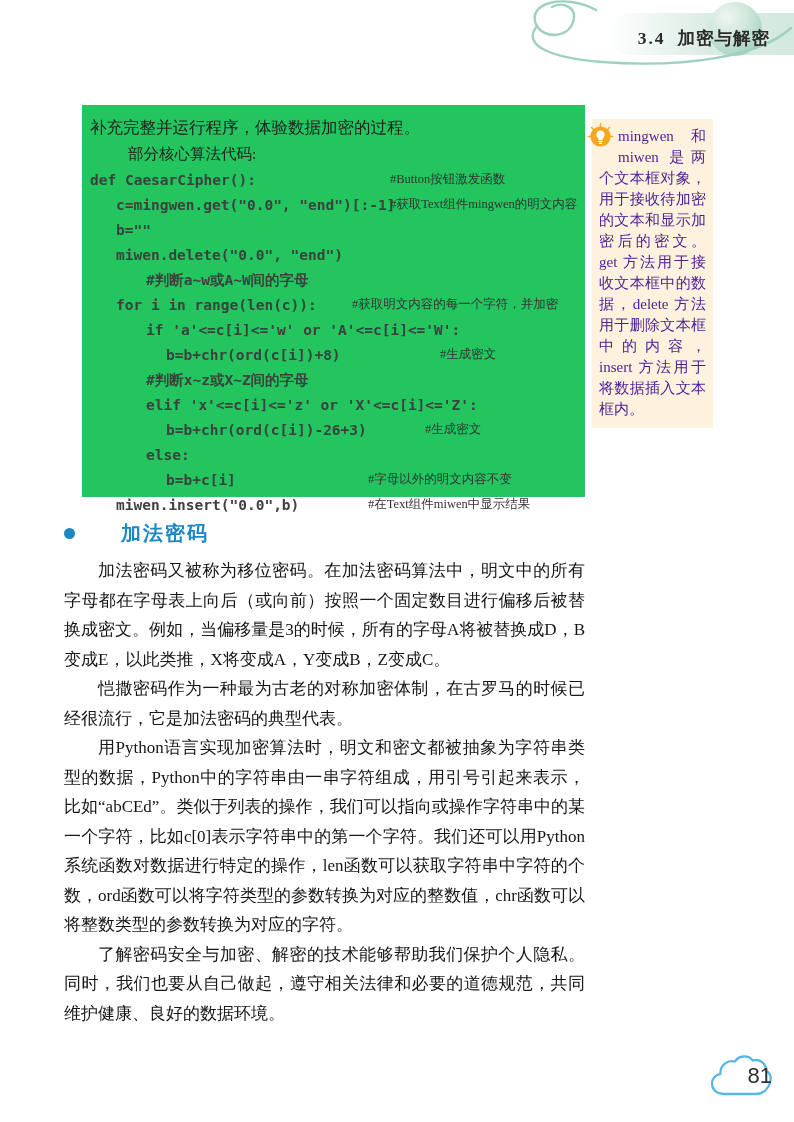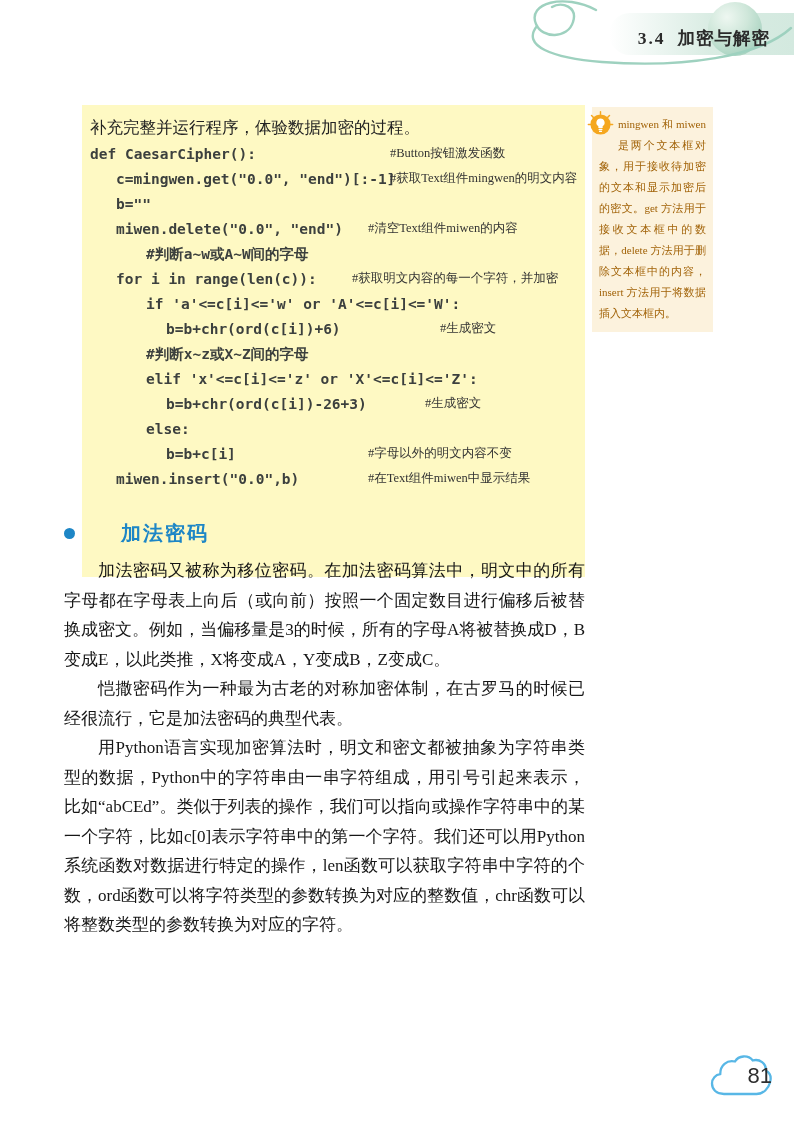--- a/index.html
+++ b/index.html
@@ -13,38 +13,38 @@
             border-radius:21px 0 0 21px;
             background:linear-gradient(to right, rgba(217,236,227,0), #d9ece3 55%, #d3e9df);}
   .hdr-globe{position:absolute;top:2px;right:32px;width:54px;height:54px;border-radius:50%;
              background:radial-gradient(circle at 35% 28%, #eef7f1 0%, #cfe7da 40%, #abd4c2 75%, #a0ccb9 100%);}
   .hdr-swoosh{position:absolute;top:0;left:0;width:300px;height:72px;}
   .hdr-title{position:absolute;top:26px;right:24px;font-weight:bold;font-size:17.5px;
              color:#2b2b2b;letter-spacing:1px;white-space:nowrap;}
   .hdr-title .num{margin-right:12px;letter-spacing:2px;}
 
   
-  .codeblock{position:absolute;left:82px;top:105px;width:503px;height:472px;
-             box-sizing:border-box;background:#fef9c3;padding:9px 8px 0 8px;}
+  .codeblock{position:absolute;left:82px;top:105px;width:503px;height:392px;
+             box-sizing:border-box;background:#22c55e;padding:9px 8px 0 8px;}
   .intro{font-size:16.5px;line-height:27px;color:#222;}
   .subtitle{font-size:15.5px;line-height:26px;padding-left:38px;color:#222;}
   .crow{position:relative;height:25px;line-height:25px;white-space:pre;}
   .code{font-family:"DejaVu Sans Mono","Liberation Mono",monospace;
         font-weight:600;font-size:14.5px;color:#3c403e;}
   .cmt{position:absolute;top:0;font-size:12.5px;color:#333;font-family:"Liberation Serif",serif;}
   .ind1 .code{padding-left:26px;}
   .ind2 .code{padding-left:56px;}
   .ind3 .code{padding-left:76px;}
   .cA .cmt{left:300px;} .cB .cmt{left:278px;} .cC .cmt{left:262px;}
   .cD .cmt{left:350px;} .cE .cmt{left:335px;}
 
   
   .note{position:absolute;left:592px;width:121px;box-sizing:border-box;
         background:#fcf2dd;padding:7px 7px 8px 7px;
-        font-size:11px;line-height:21px;color:#a16207;text-align:justify;}
+        font-size:15px;line-height:21px;color:#4c1d95;text-align:justify;margin-top:12px;}
   .note .bulb{float:left;width:27px;height:27px;margin:-3px 4px 0 -12px;}
   .n1{top:107px;} .n2{top:570px;}
 
   
   .sec{position:absolute;left:64px;top:520px;display:flex;align-items:center;gap:34px;}
   .sec .dot{width:11px;height:11px;border-radius:50%;background:#1d86c6;margin-right:12px;}
   .sec .stitle{font-family:"Liberation Sans",sans-serif;font-weight:bold;
                font-size:20px;color:#1d86c6;letter-spacing:2px;}
 
   
@@ -69,29 +69,30 @@
       <path d="M102,10 C70,-7 33,3 42,24 C48,39 74,39 79,22 C84,7 68,1 58,7" fill="none" stroke="#9ed1bf" stroke-width="2.4" stroke-linecap="round"></path>
       <path d="M43,26 C27,46 58,58 108,62 C190,68 265,57 297,28" fill="none" stroke="#9ed1bf" stroke-width="2.4" stroke-linecap="round"></path>
     </svg>
     <div class="hdr-title">
       <span class="num">3.4</span><span>加密与解密</span>
     </div>
   </div>
 
   <div class="codeblock">
     <div class="intro">补充完整并运行程序，体验数据加密的过程。</div>
+    <div class="subtitle">部分核心算法代码:</div>
 
     <div class="crow cA"><span class="code">def CaesarCipher():</span><span class="cmt">#Button按钮激发函数</span></div>
     <div class="crow ind1 cA"><span class="code">c=mingwen.get("0.0", "end")[:-1]</span><span class="cmt">#获取Text组件mingwen的明文内容</span></div>
     <div class="crow ind1"><span class="code">b=""</span></div>
-    <div class="crow ind1 cB"><span class="code">miwen.delete("0.0", "end")</span><span class="cmt">#清空Text组件miwen的内容</span></div>
+    <div class="crow ind1 cB"><span class="code">miwen.delete("0.0", "end")</span></div>
     <div class="crow ind2"><span class="code">#判断a~w或A~W间的字母</span></div>
     <div class="crow ind1 cC"><span class="code">for i in range(len(c)):</span><span class="cmt">#获取明文内容的每一个字符，并加密</span></div>
     <div class="crow ind2"><span class="code">if 'a'&lt;=c[i]&lt;='w' or 'A'&lt;=c[i]&lt;='W':</span></div>
-    <div class="crow ind3 cD"><span class="code">b=b+chr(ord(c[i])+6)</span><span class="cmt">#生成密文</span></div>
+    <div class="crow ind3 cD"><span class="code">b=b+chr(ord(c[i])+8)</span><span class="cmt">#生成密文</span></div>
     <div class="crow ind2"><span class="code">#判断x~z或X~Z间的字母</span></div>
     <div class="crow ind2"><span class="code">elif 'x'&lt;=c[i]&lt;='z' or 'X'&lt;=c[i]&lt;='Z':</span></div>
     <div class="crow ind3 cE"><span class="code">b=b+chr(ord(c[i])-26+3)</span><span class="cmt">#生成密文</span></div>
     <div class="crow ind2"><span class="code">else:</span></div>
     <div class="crow ind3 cB"><span class="code">b=b+c[i]</span><span class="cmt">#字母以外的明文内容不变</span></div>
     <div class="crow ind1 cB"><span class="code">miwen.insert("0.0",b)</span><span class="cmt">#在Text组件miwen中显示结果</span></div>
   </div>
 
   <div class="note n1">
     <svg class="bulb" viewBox="0 0 30 30">
@@ -113,20 +114,21 @@
   <div class="sec">
     <span class="dot"></span>
     <span class="stitle">加法密码</span>
   </div>
 
 
   <div class="bodytext">
     <p>加法密码又被称为移位密码。在加法密码算法中，明文中的所有字母都在字母表上向后（或向前）按照一个固定数目进行偏移后被替换成密文。例如，当偏移量是3的时候，所有的字母A将被替换成D，B变成E，以此类推，X将变成A，Y变成B，Z变成C。</p>
     <p>恺撒密码作为一种最为古老的对称加密体制，在古罗马的时候已经很流行，它是加法密码的典型代表。</p>
     <p>用Python语言实现加密算法时，明文和密文都被抽象为字符串类型的数据，Python中的字符串由一串字符组成，用引号引起来表示，比如“abCEd”。类似于列表的操作，我们可以指向或操作字符串中的某一个字符，比如c[0]表示字符串中的第一个字符。我们还可以用Python系统函数对数据进行特定的操作，len函数可以获取字符串中字符的个数，ord函数可以将字符类型的参数转换为对应的整数值，chr函数可以将整数类型的参数转换为对应的字符。</p>
+    <p>了解密码安全与加密、解密的技术能够帮助我们保护个人隐私。同时，我们也要从自己做起，遵守相关法律和必要的道德规范，共同维护健康、良好的数据环境。</p>
   </div>
 
   <div class="pageno">
     <svg width="64" height="56" viewBox="0 0 64 56">
       <path d="M16 44 C8.5 44 4 39.5 4 33.5 C4 28.5 7.5 24.8 12.3 24.2 C12 15.5 19 9.5 27 11.5 C30.5 5.5 40 4.5 44.8 10.5 C51.5 8.5 58.5 13.5 58 20.8 C62 23 63.5 27.5 62 32.5 C60.5 38.5 55.5 44 48.5 44 Z" fill="#ffffff" stroke="#58b7e6" stroke-width="2.3" stroke-linejoin="round"></path>
     </svg>
     <div class="num">81</div>
   </div>
 
 </div>

